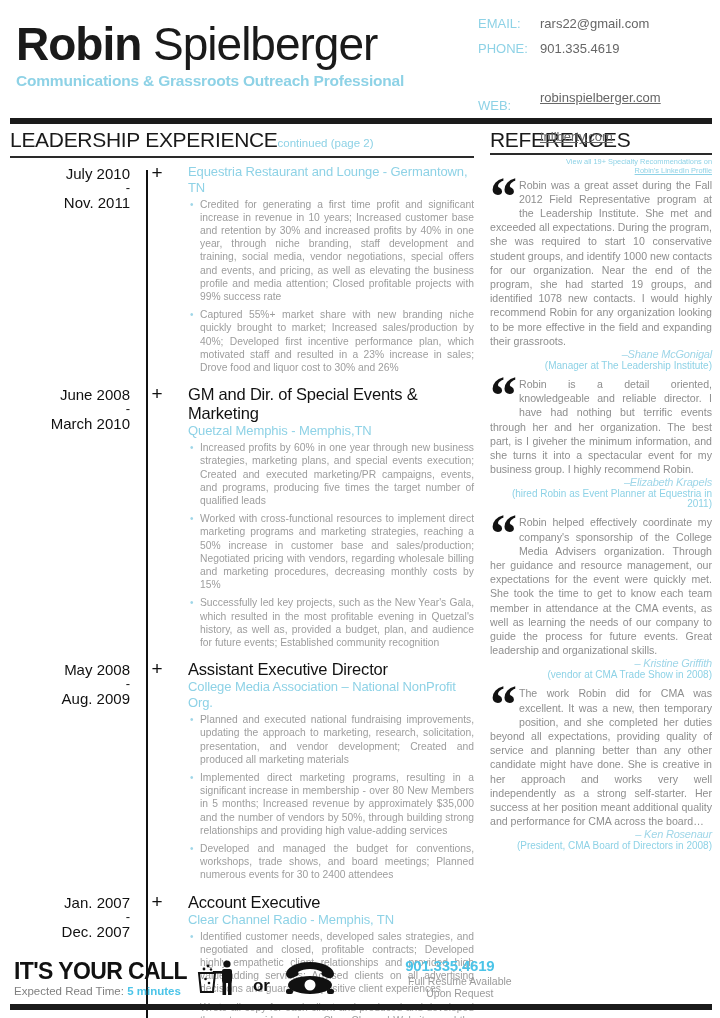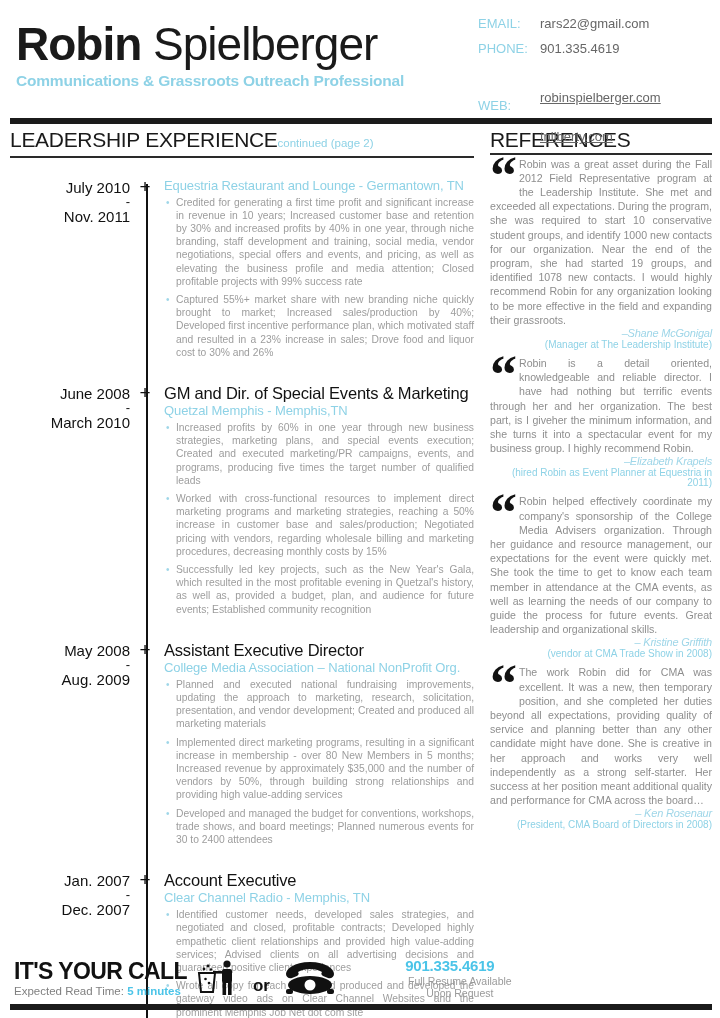--- a/index.html
+++ b/index.html
@@ -40,21 +40,21 @@
     font-size: 21px; color: #1a1a1a; letter-spacing: -0.3px;
     white-space: nowrap; line-height: 24px;
   }
   .sec-head .cont { font-size: 11.5px; color: #8ed2e6; letter-spacing: 0; }
   .sec-head .cont .pg { color:#8ed2e6; }
   .sec-rule { height: 1.5px; background: #2a2a2a; margin-top: 1px; }
 
   
   .timeline { position: relative; }
   .vline { position: absolute; left: 136px; top: 6px; bottom: 0; width: 1.6px; background: #111; }
-  .job { display: flex; position: relative; margin-top: 20px; }
+  .job { display: flex; position: relative; margin-top: 6px; gap: 12px; }
   .dates {
     width: 126px; flex: none; text-align: right; padding-right: 6px;
     font-size: 15px; color: #111; line-height: 19px;
   }
   .dates .d1 { display:block; }
   .dates .dash { display:block; font-size: 13px; line-height: 10px; }
   .dates .d2 { display:block; }
   .plus {
     width: 18px; flex: none; position: relative; font-size: 19px; color:#111;
     text-align:center; line-height: 18px; height: 18px;
@@ -243,20 +243,24 @@
             </div>
           </div>
       </div>
     </div>
 
     <div class="col-right">
       <div class="sec-head">
         <span>REFERENCES</span>
       </div>
       <div class="sec-rule"></div>
+      <div class="ref-sub">
+        <span>View all 19+ Specialty Recommendations on</span>
+        <span class="lk">Robin's LinkedIn Profile</span>
+      </div>
       <div id="quotes-host">
           <div class="quote-block">
             <div class="qtext"><span class="qmark">“</span><span>Robin was a great asset during the Fall 2012 Field Representative program at the Leadership Institute.  She met and exceeded all expectations.   During the program, she was required to start 10 conservative student groups, and identify 1000 new contacts for our organization. Near the end of the program, she had started 19 groups, and identified 1078 new contacts.  I would highly recommend Robin for any organization looking to be more effective in the field and expanding their grassroots.</span></div>
             <div class="qauthor">–Shane McGonigal</div>
             <div class="qrole">(Manager at The Leadership Institute)</div>
           </div>
           <div class="quote-block">
             <div class="qtext"><span class="qmark">“</span><span>Robin is a detail oriented, knowledgeable and reliable director. I have had nothing but terrific events through her and her organization.  The best part, is I giveher the minimum information, and she turns it into a spectacular event for my business group.  I highly recommend Robin.</span></div>
             <div class="qauthor">–Elizabeth Krapels</div>
             <div class="qrole">(hired Robin as Event Planner at Equestria in 2011)</div>

